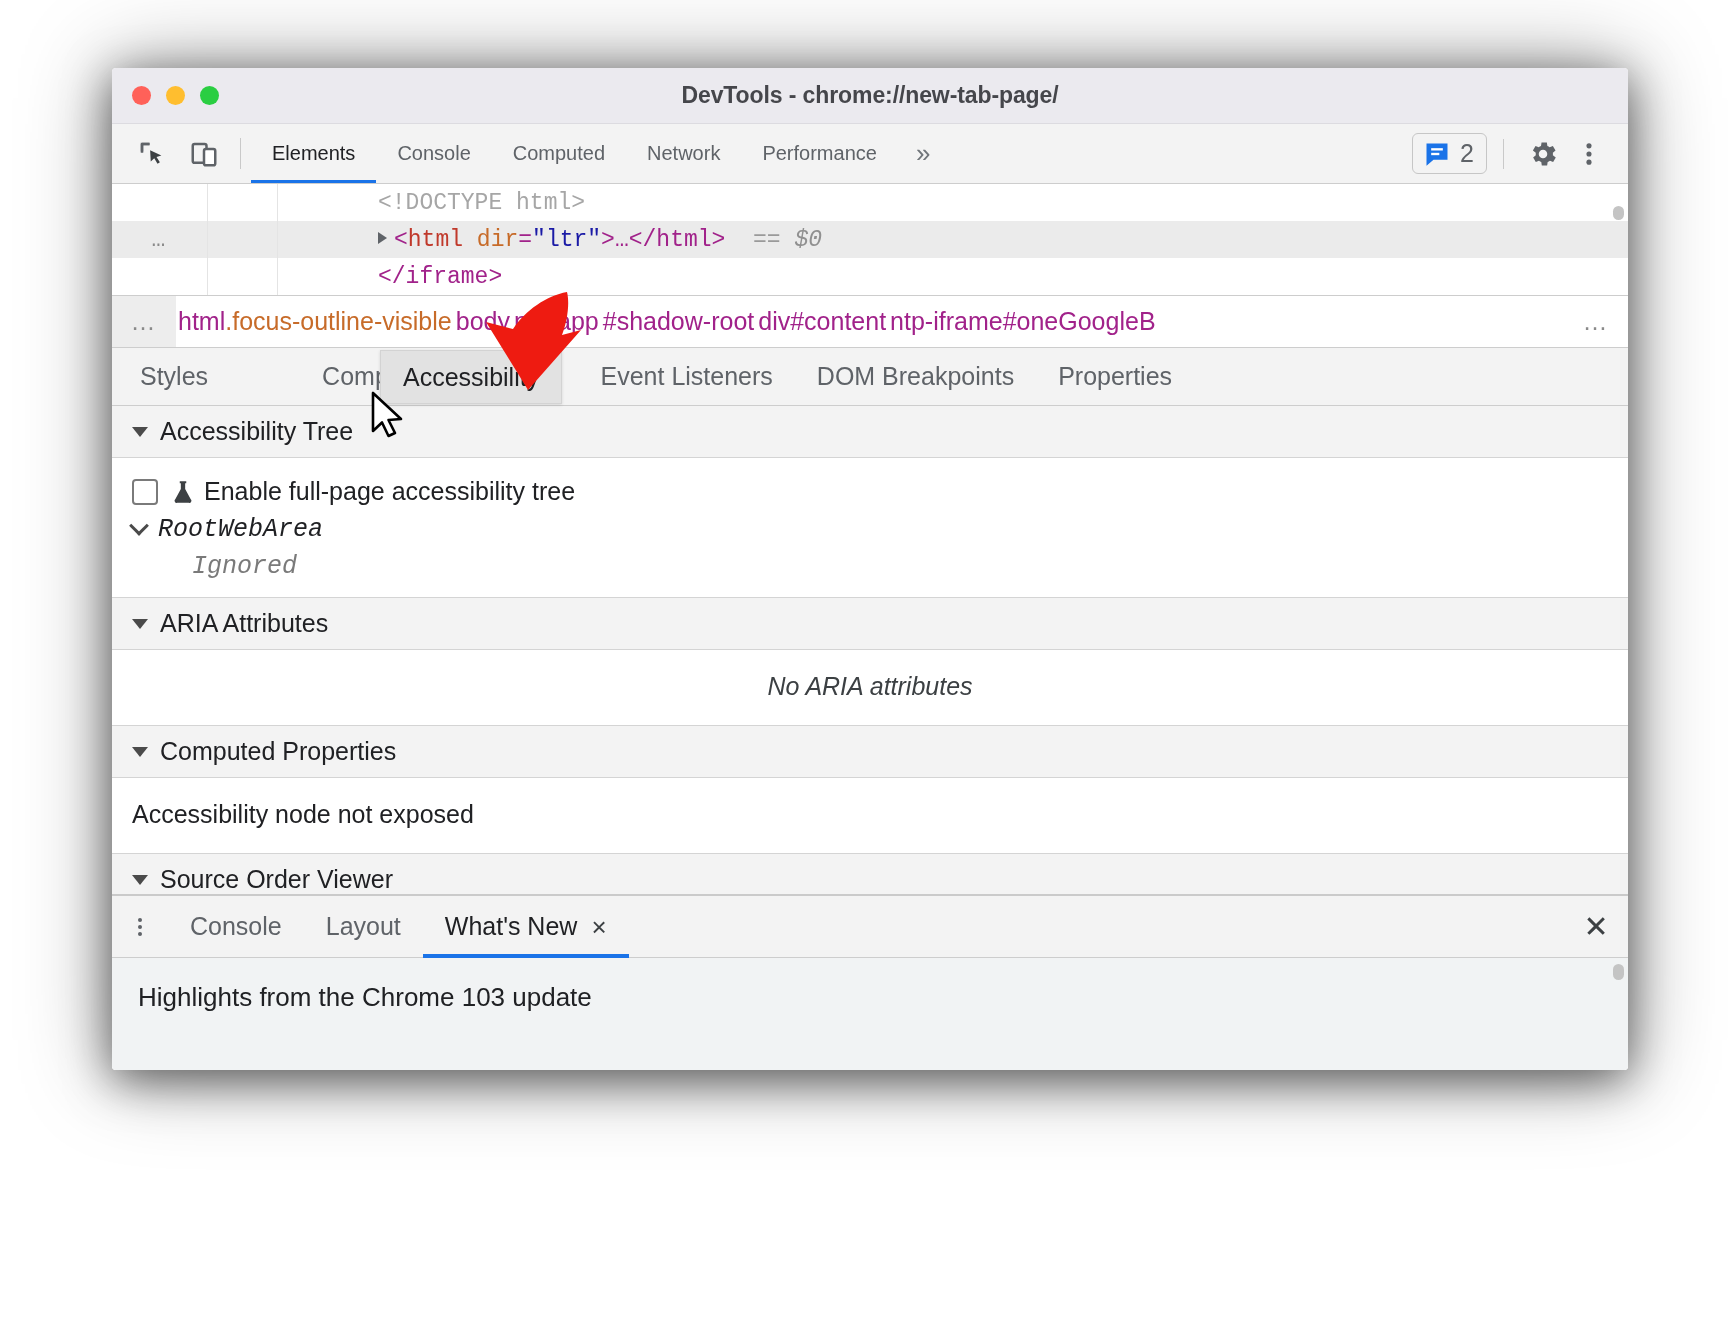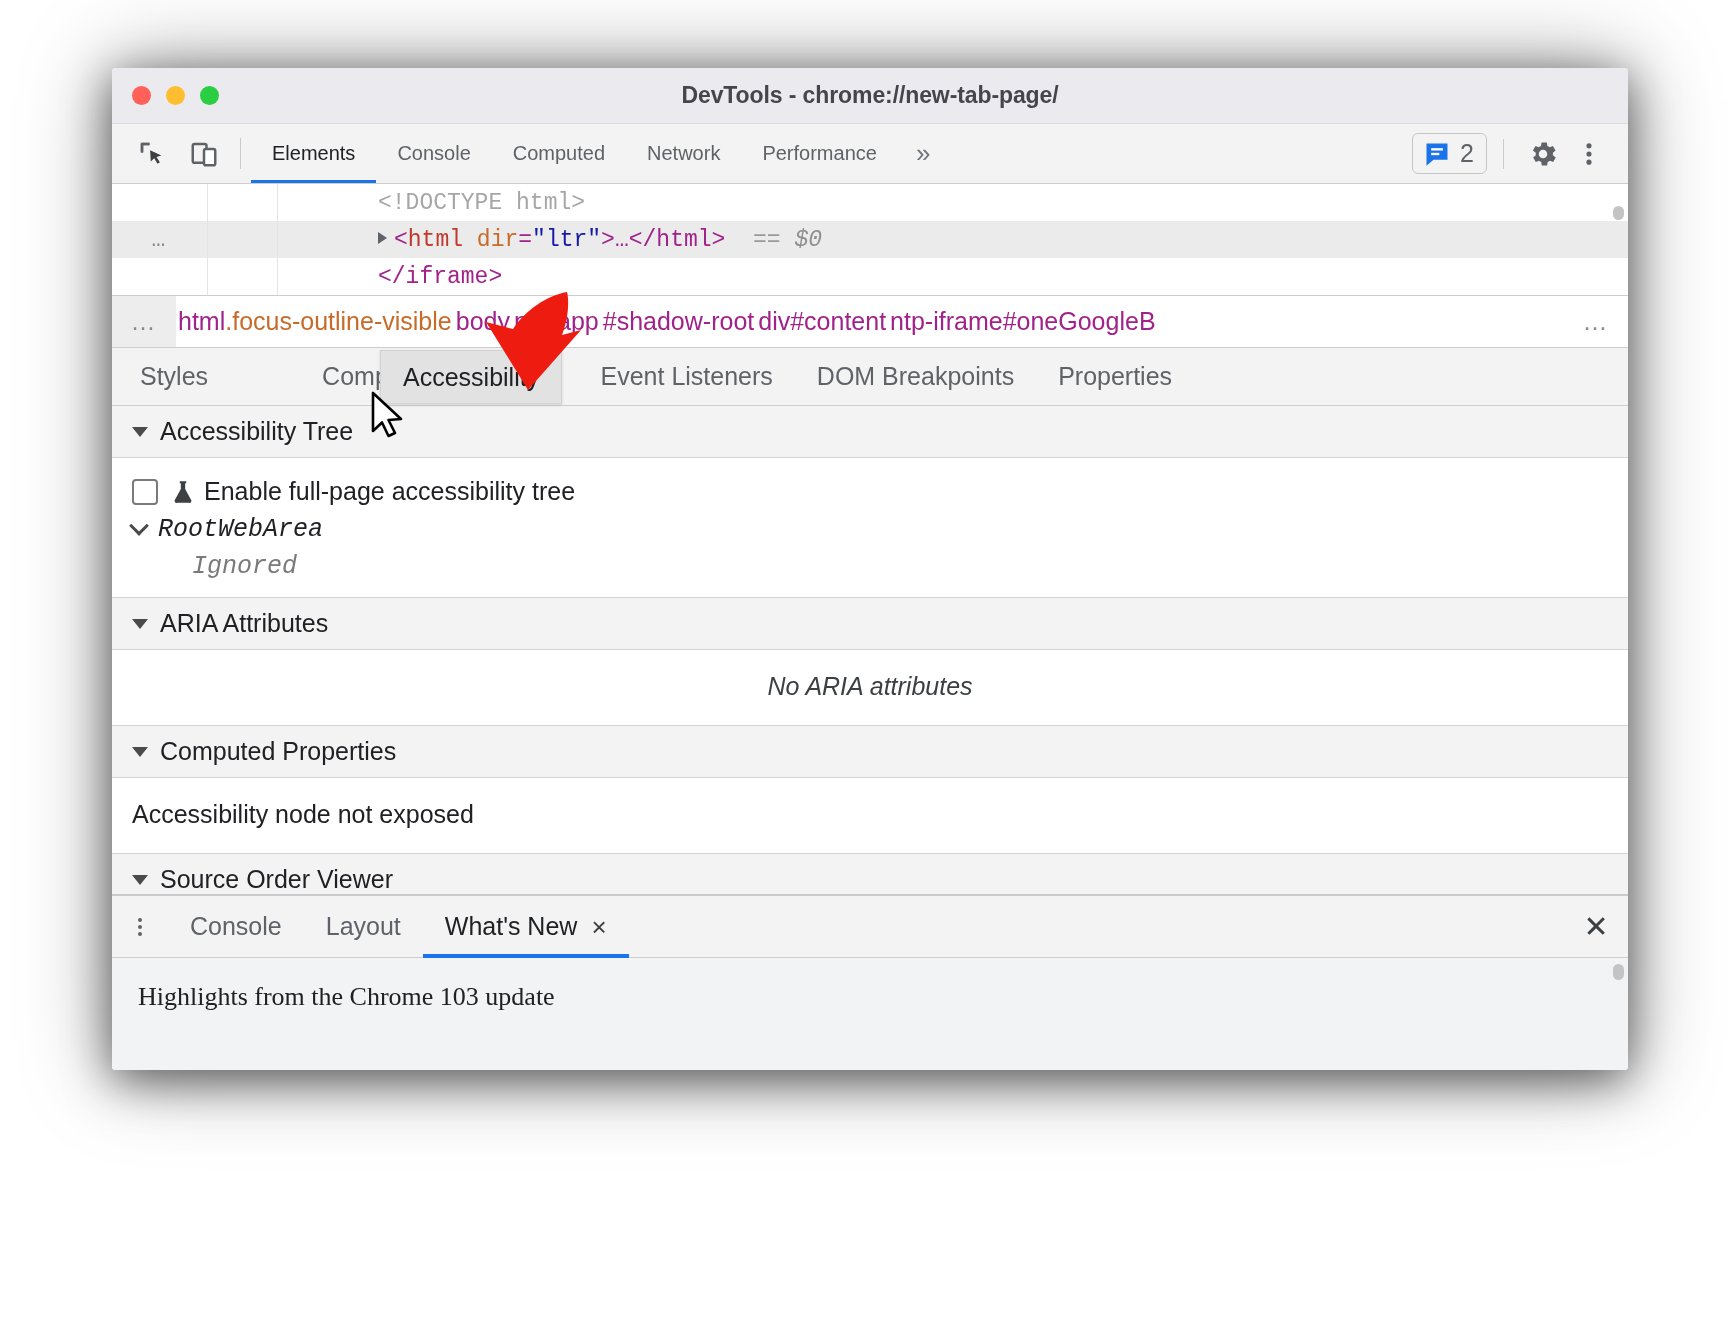--- a/index.html
+++ b/index.html
@@ -408,21 +408,20 @@
     justify-content: center;
     font-size: 30px;
     color: #3c4043;
     cursor: pointer;
   }
   .drawer-body {
     flex: 1;
     background: #f1f3f4;
     position: relative;
     overflow: hidden;
-    font-family: Liberation Serif, serif;
   }
   .whatsnew-line {
     padding: 24px 26px;
     font-size: 26px;
     color: #202124;
     background: #f1f3f4;
   }
   .drawer-scrollthumb {
     position: absolute;
     right: 4px; top: 6px;

